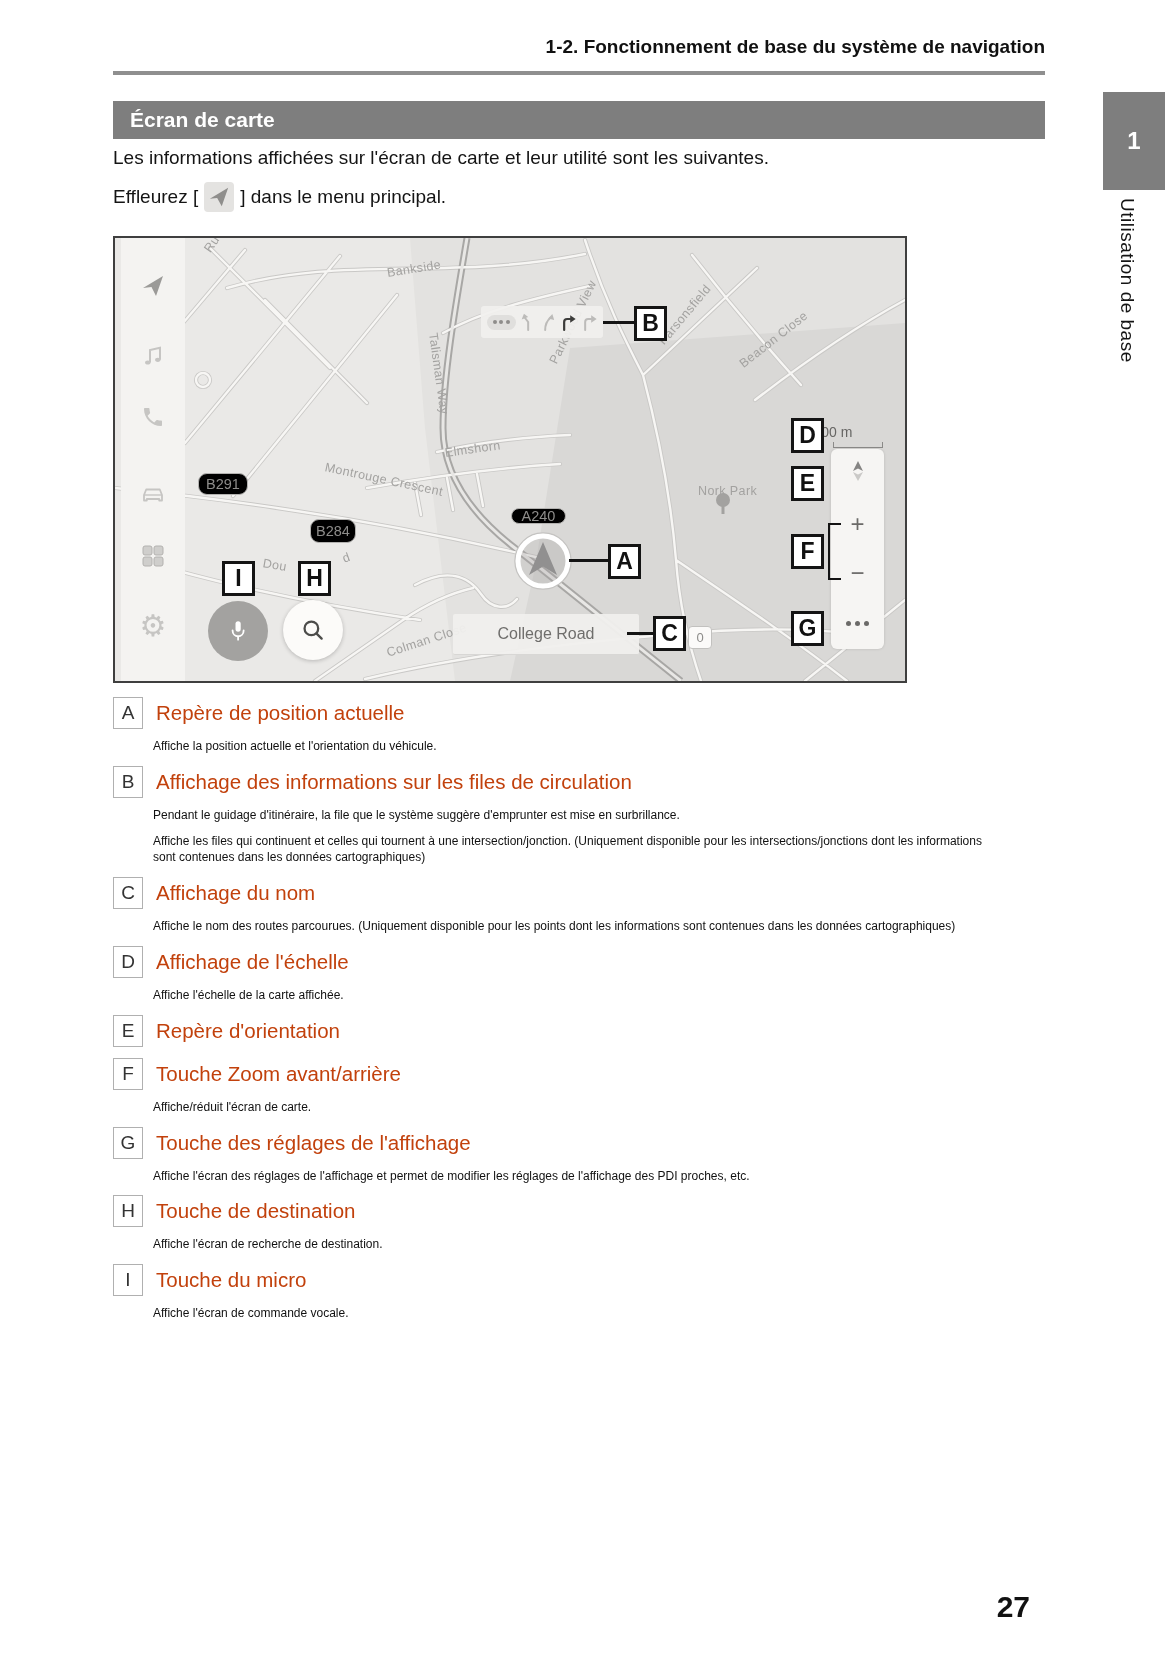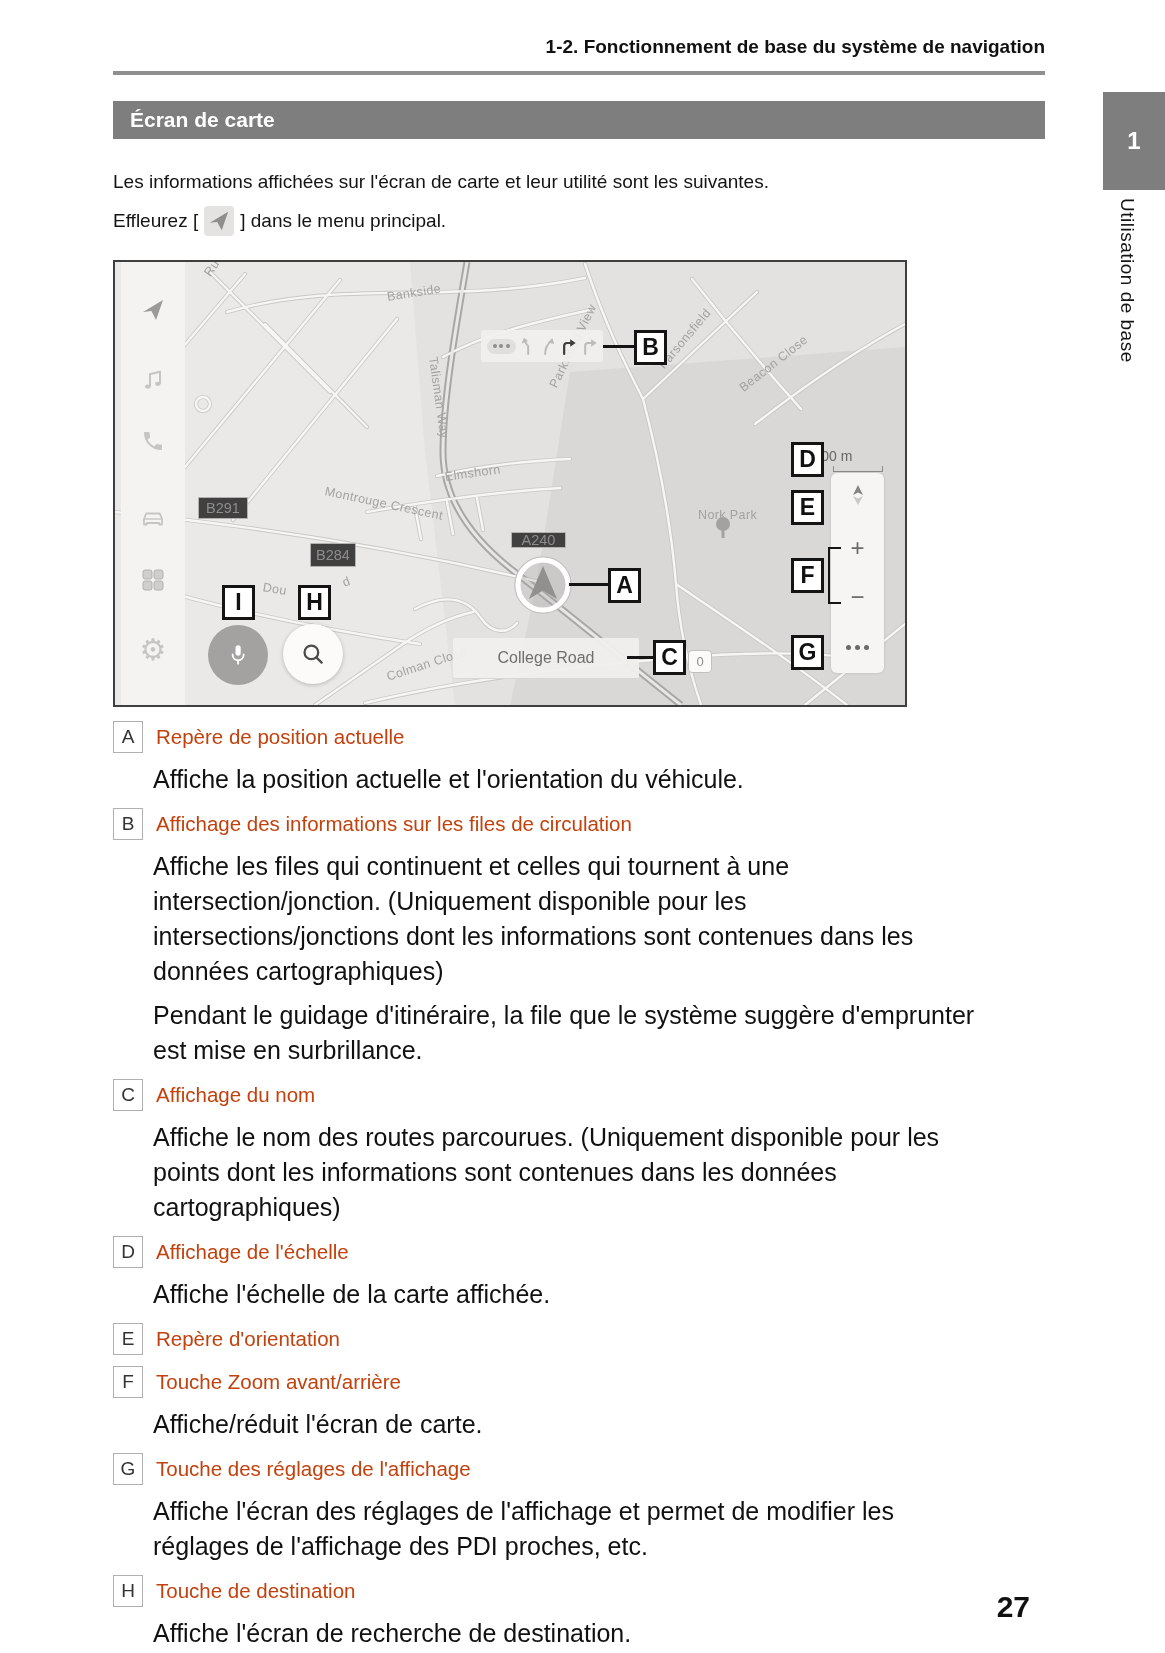--- a/index.html
+++ b/index.html
@@ -3,33 +3,33 @@
 <meta charset="utf-8">
 <style>
   html,body{margin:0;padding:0;}
   body{width:1165px;height:1653px;position:relative;background:#ffffff;
        font-family:"Liberation Sans", sans-serif;color:#141414;overflow:hidden;}
   .content{position:absolute;left:113px;top:0;width:932px;}
   .doc-header{margin-top:36px;text-align:right;font-weight:bold;font-size:19px;color:#111;}
   .header-rule{margin-top:13px;height:4px;background:#8f8f8f;}
   .title-bar{margin-top:26px;height:38px;background:#7e7e7e;color:#fff;font-size:21px;
              font-weight:bold;line-height:38px;padding-left:17px;box-sizing:border-box;}
-  .intro{margin-top:32px;font-size:19px;}
+  .intro{margin-top:8px;font-size:19px;}
   .tap-line{margin-top:13px;font-size:19px;display:flex;align-items:center;gap:6px;}
   .menu-icon{width:30px;height:30px;background:#e4e3e1;border-radius:4px;
              display:inline-flex;align-items:center;justify-content:center;}
 
   
   .map-screen{position:relative;margin-top:24px;width:790px;height:443px;
               border:2px solid #3f3f3f;background:#eae9e7;overflow:hidden;}
   .map-svg{position:absolute;left:0;top:0;z-index:1;}
   .street{position:absolute;z-index:5;font-size:12.5px;color:#a3a2a0;letter-spacing:.4px;
           white-space:nowrap;transform-origin:left center;}
-  .badge{position:absolute;z-index:8;background:#404040;border:1.5px solid #b3b2b0;
-         border-radius:1px;color:#8d8c8a;font-size:14.5px;display:flex;align-items:center;
+  .badge{position:absolute;z-index:8;background:#000000;border:1.5px solid #b3b2b0;
+         border-radius:9px;color:#8d8c8a;font-size:14.5px;display:flex;align-items:center;
          justify-content:center;box-sizing:border-box;}
   .nav-sidebar{position:absolute;left:6px;top:0;width:64px;height:443px;background:#f4f3f1;
                z-index:10;}
   .side-ic{position:absolute;left:50%;transform:translate(-50%,-50%);}
   .marker{position:absolute;z-index:18;}
   .lane-widget{position:absolute;left:366px;top:68px;width:122px;height:32px;z-index:20;
                background:rgba(241,240,238,.93);border-radius:3px;display:flex;
                align-items:center;padding:0 6px;gap:4px;box-sizing:border-box;}
   .dots-pill{width:30px;height:15px;border-radius:8px;background:#e0dfdd;display:flex;
              align-items:center;justify-content:center;gap:2.5px;}
@@ -65,21 +65,21 @@
   .co-line{position:absolute;height:2.5px;background:#141414;z-index:29;}
   .f-bracket{position:absolute;left:713px;top:285px;width:13px;height:57px;z-index:29;
              border:2px solid #141414;border-right:none;box-sizing:border-box;}
 
   
   .legend{margin-top:14px;}
   .leg-head{display:flex;align-items:center;gap:13px;margin-top:11px;}
   .chip{width:28px;height:30px;border:1px solid #b0b0b0;background:#fff;color:#333;
         font-size:19px;display:flex;align-items:center;justify-content:center;flex:0 0 auto;}
   .leg-title{font-size:20.5px;color:#c2410c;}
-  .leg-body p{margin:9px 0 0 40px;font-size:25px;line-height:1.4;max-width:832px;color:#111;}
+  .leg-body p{margin:9px 0 0 40px;font-size:12px;line-height:1.4;max-width:832px;color:#111;}
 
   .page-number{position:absolute;left:98px;width:932px;top:1590px;text-align:right;
                font-size:30px;font-weight:bold;color:#111;}
   .chapter-tab{position:absolute;right:0;top:92px;width:62px;height:98px;background:#7e7e7e;
                color:#fff;font-size:24px;font-weight:bold;display:flex;align-items:center;
                justify-content:center;}
   .side-label{position:absolute;right:27px;top:198px;writing-mode:vertical-rl;font-size:19px;
               color:#141414;letter-spacing:.5px;}
 </style>
 </head>
@@ -285,22 +285,22 @@
     </div>
     <div class="leg-body">
         <p>Affiche la position actuelle et l'orientation du véhicule.</p>
       </div>
 
     <div class="leg-head">
       <span class="chip">B</span>
       <span class="leg-title">Affichage des informations sur les files de circulation</span>
     </div>
     <div class="leg-body">
+      <p>Pendant le guidage d'itinéraire, la file que le système suggère d'emprunter est mise en surbrillance.</p>
       <p>Affiche les files qui continuent et celles qui tournent à une intersection/jonction. (Uniquement disponible pour les intersections/jonctions dont les informations sont contenues dans les données cartographiques)</p>
-      <p>Pendant le guidage d'itinéraire, la file que le système suggère d'emprunter est mise en surbrillance.</p>
     </div>
 
     <div class="leg-head">
       <span class="chip">C</span>
       <span class="leg-title">Affichage du nom</span>
     </div>
     <div class="leg-body">
         <p>Affiche le nom des routes parcourues. (Uniquement disponible pour les points dont les informations sont contenues dans les données cartographiques)</p>
       </div>
 

